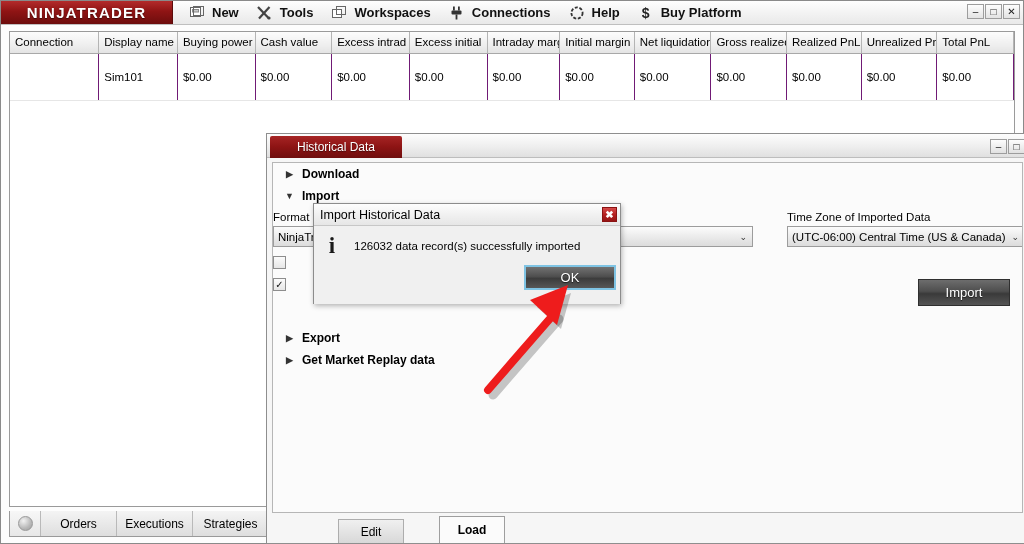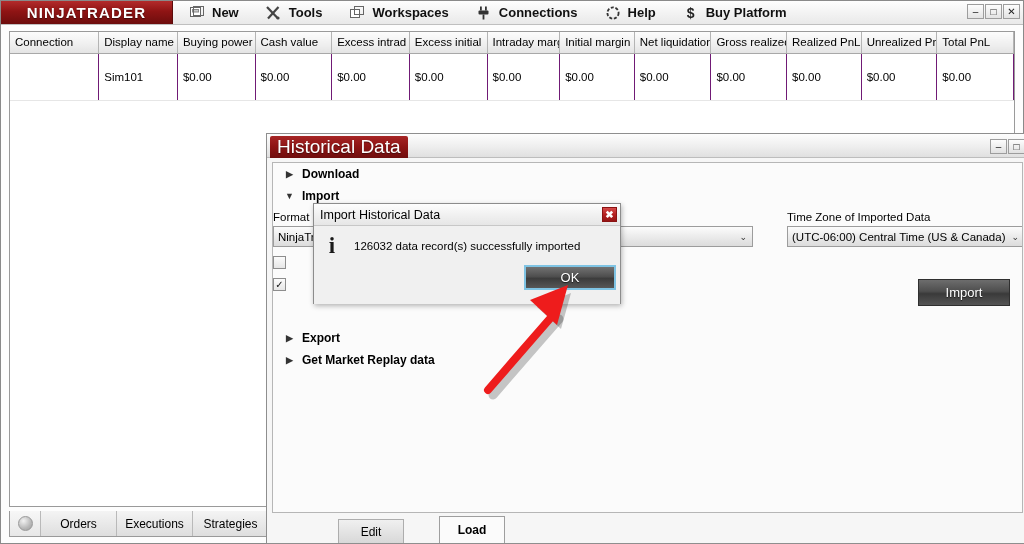--- a/index.html
+++ b/index.html
@@ -33,21 +33,21 @@
   .brand {
     width: 172px; height: 23px;
     background: linear-gradient(to bottom, #b32b2b 0%, #8f1414 45%, #6d0d0d 100%);
     color: #fff;
     display: flex; align-items: center; justify-content: center;
     font-weight: bold; font-size: 15px;
     letter-spacing: 1.2px;
     text-shadow: 0 1px 1px rgba(0,0,0,0.5);
     border-right: 1px solid #5c0b0b;
   }
-  .menuitems { display: flex; align-items: center; padding-left: 12px; gap: 9px; }
+  .menuitems { display: flex; align-items: center; padding-left: 12px; gap: 0px; }
   .mitem {
     display: flex; align-items: center; gap: 7px;
     padding: 0 14px 0 4px;
     height: 23px;
     font-size: 13px; font-weight: bold; color: #111;
     cursor: default;
   }
   .mitem .glyph { display: inline-flex; align-items: center; justify-content: center; width: 16px; height: 16px; color:#555; }
   .wctrls {
     position: absolute; right: 3px; top: 3px;
@@ -135,24 +135,24 @@
     border: 1px solid #8e8e8e;
   }
   .hd-titlebar {
     position: relative;
     height: 24px;
     background: linear-gradient(to bottom, #fdfdfd 0%, #eeeeee 55%, #e0e0e0 100%);
     border-bottom: 1px solid #bdbdbd;
   }
   .hd-tab {
     position: absolute; left: 3px; top: 2px;
-    height: 22px; padding: 0 7px;
+    height: 22px; padding: 0 27px;
     display: flex; align-items: center;
     background: linear-gradient(to bottom, #a62525 0%, #8e1414 48%, #6f0e0e 100%);
-    color: #fff; font-size: 19px;
+    color: #fff; font-size: 12px;
     text-shadow: 0 1px 1px rgba(0,0,0,.45);
     border-top-left-radius: 2px; border-top-right-radius: 2px;
   }
   .hd-wctrls { position: absolute; right: 2px; top: 5px; display: flex; gap: 1px; }
   .hd-wbtn {
     width: 17px; height: 15px;
     border: 1px solid #9d9d9d;
     background: linear-gradient(to bottom, #fdfdfd, #e1e1e1);
     display: flex; align-items: center; justify-content: center;
     font-size: 10px; line-height: 1; color: #222;

